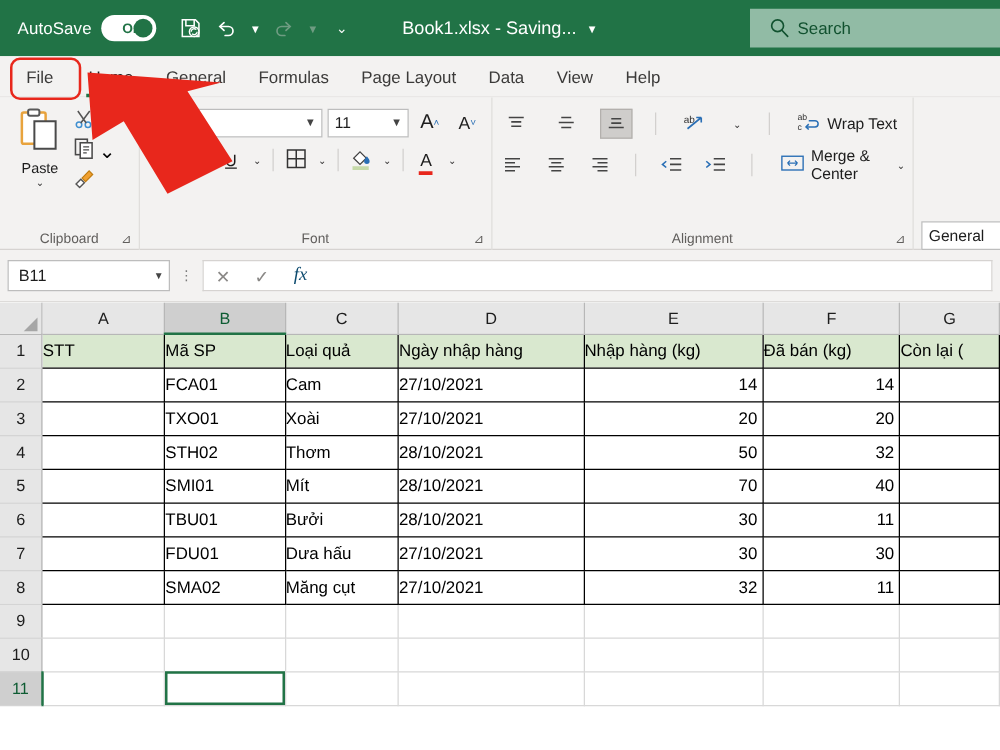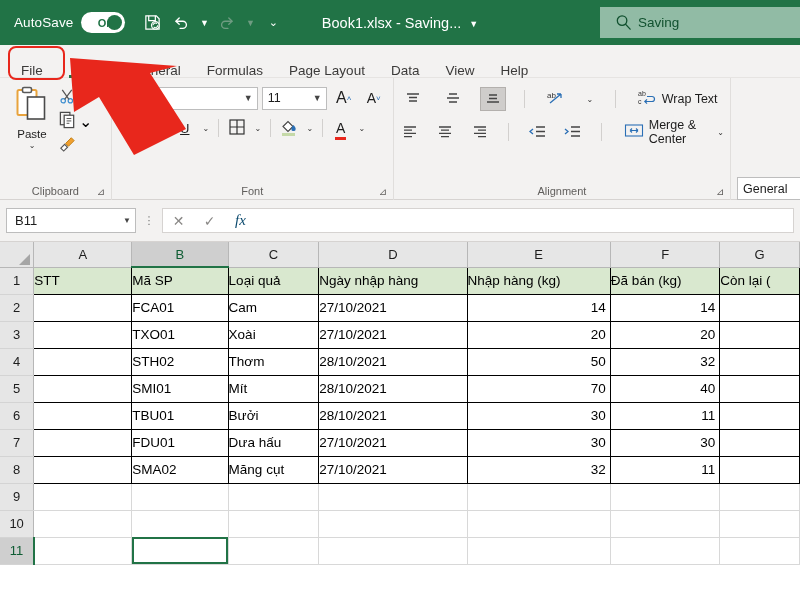--- a/index.html
+++ b/index.html
@@ -51,21 +51,21 @@
   }
   .searchbox .mag { position:absolute; left:14px; top:6px; }
 
   
   .tabs {
     height:33px; background:#f3f2f1; display:flex; align-items:center;
     padding-left:8px; gap:0; position:relative; border-bottom:1px solid #e6e4e2;
   }
   .tab {
     font-size:13.5px; color:#3b3a39; padding:0 13px; height:33px;
-    display:flex; align-items:flex-end; position:relative; white-space:nowrap;
+    display:flex; align-items:center; position:relative; white-space:nowrap;
   }
   .tab.file { margin-right:2px; }
   .tab.active { color:#1d1d1d; }
   .tab.active:after {
     content:""; position:absolute; left:11px; right:11px; bottom:0;
     height:2.5px; background:#217346;
   }
 
   
   .ribbon {
@@ -235,21 +235,21 @@
       <span>Book1.xlsx  -  Saving...</span><span class="dd">▼</span>
     </div>
 
     <div class="searchbox">
       <span class="mag">
         <svg width="19" height="19" viewBox="0 0 20 20" fill="none" stroke="#11512f" stroke-width="1.4">
           <circle cx="8.5" cy="8" r="5"></circle>
             <path d="M12.3 12L17 17" stroke-linecap="round"></path>
         </svg>
       </span>
-      <span>Saving</span>
+      <span>Search</span>
     </div>
   </div>
 
   <div class="tabs">
     <div class="tab file">
         <span>File</span>
       </div>
     <div class="tab active">
         <span>Home</span>
       </div>

